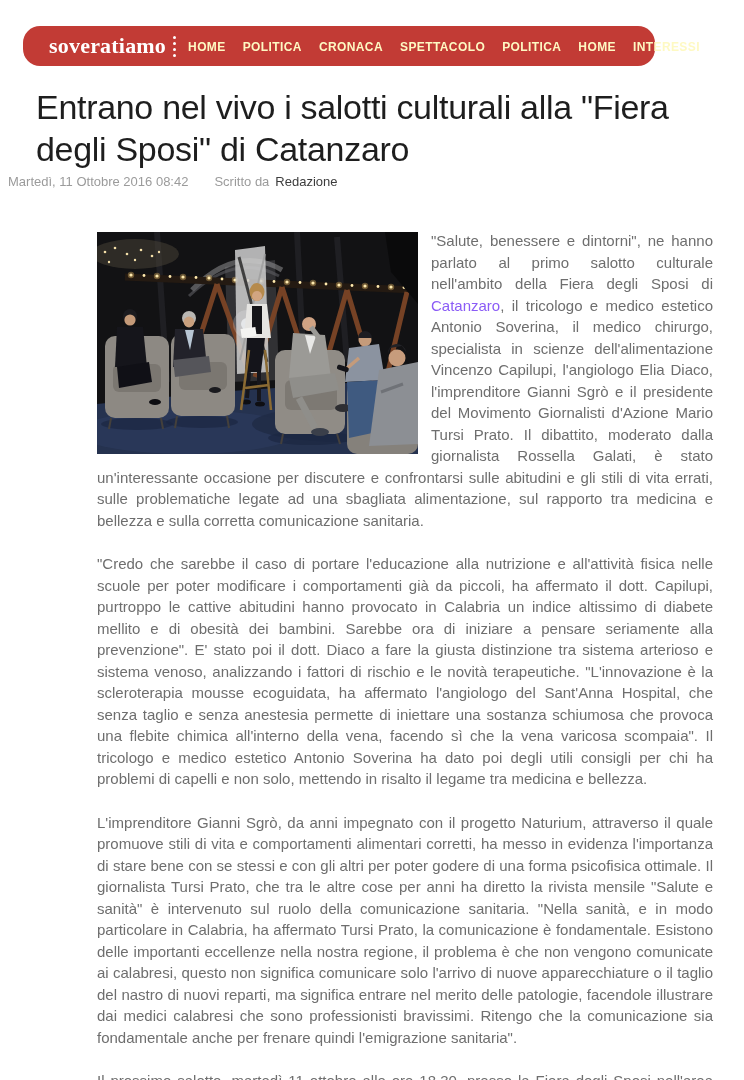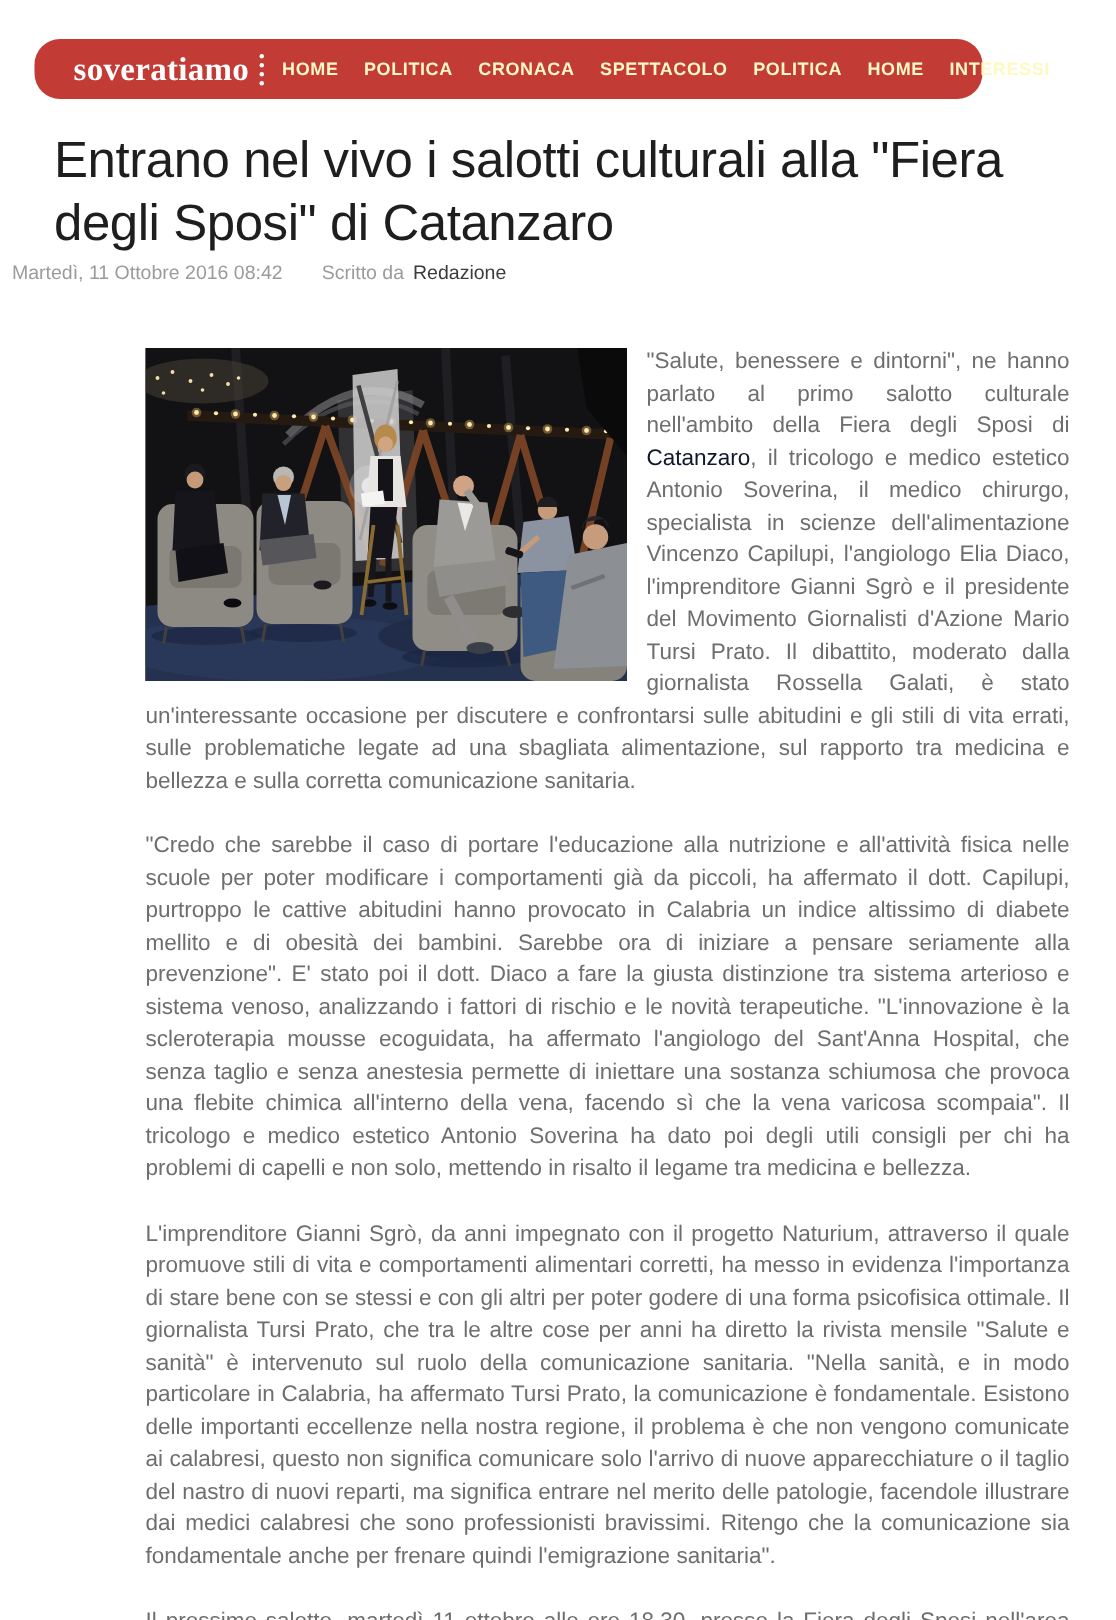--- a/index.html
+++ b/index.html
@@ -37,21 +37,21 @@
   .bodytext{
     position:absolute;left:97px;top:230px;width:616px;
     font-size:15px;line-height:21.5px;color:#6e6e6e;text-align:justify;
   }
   .bodytext p{margin:0 0 22px 0}
   .photo{
     float:left;width:321px;height:222px;margin:2px 13px 6px 0;padding:0;
     display:block;background:#111;
   }
   .photo svg{display:block;width:321px;height:222px}
-  .inlink{color:#0f172a;text-decoration:none;cursor:pointer}
+  .inlink{color:#8b5cf6;text-decoration:none;cursor:pointer}
 </style>
 </head>
 <body>
 
 <nav class="topnav">
   <a class="brand">soveratiamo</a>
   <span class="dots">
       <i></i>
       <i></i>
       <i></i>

